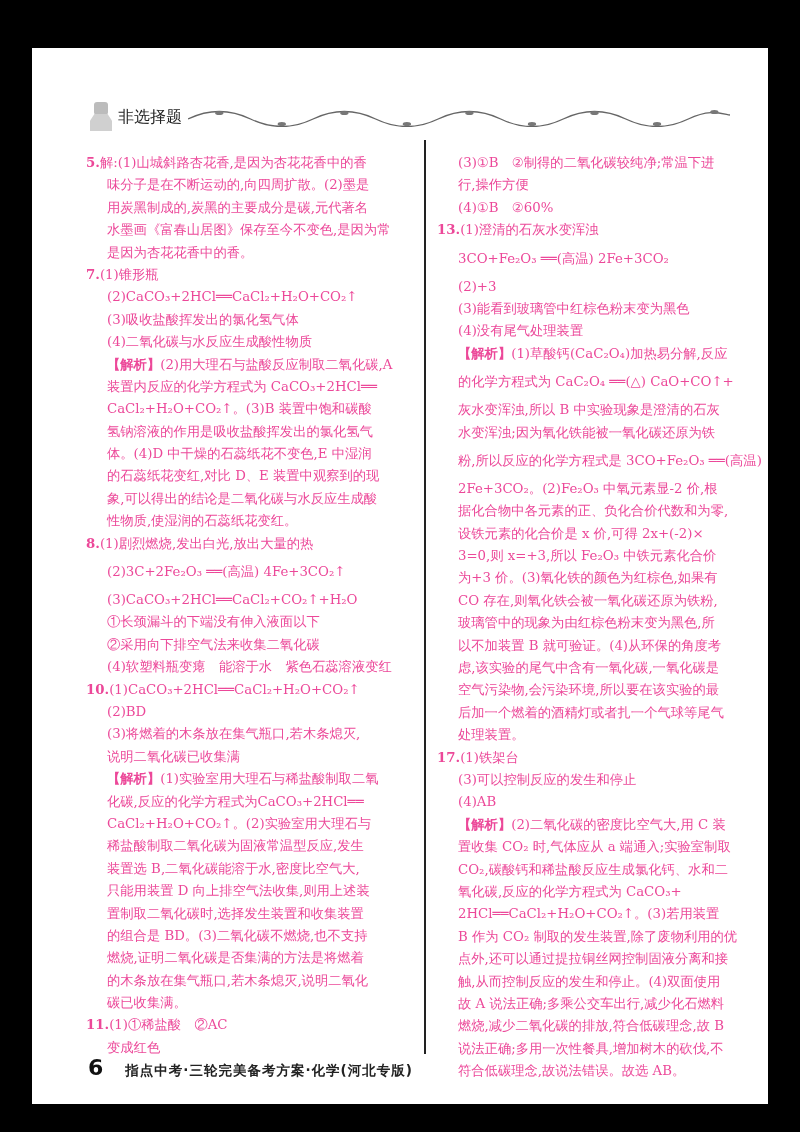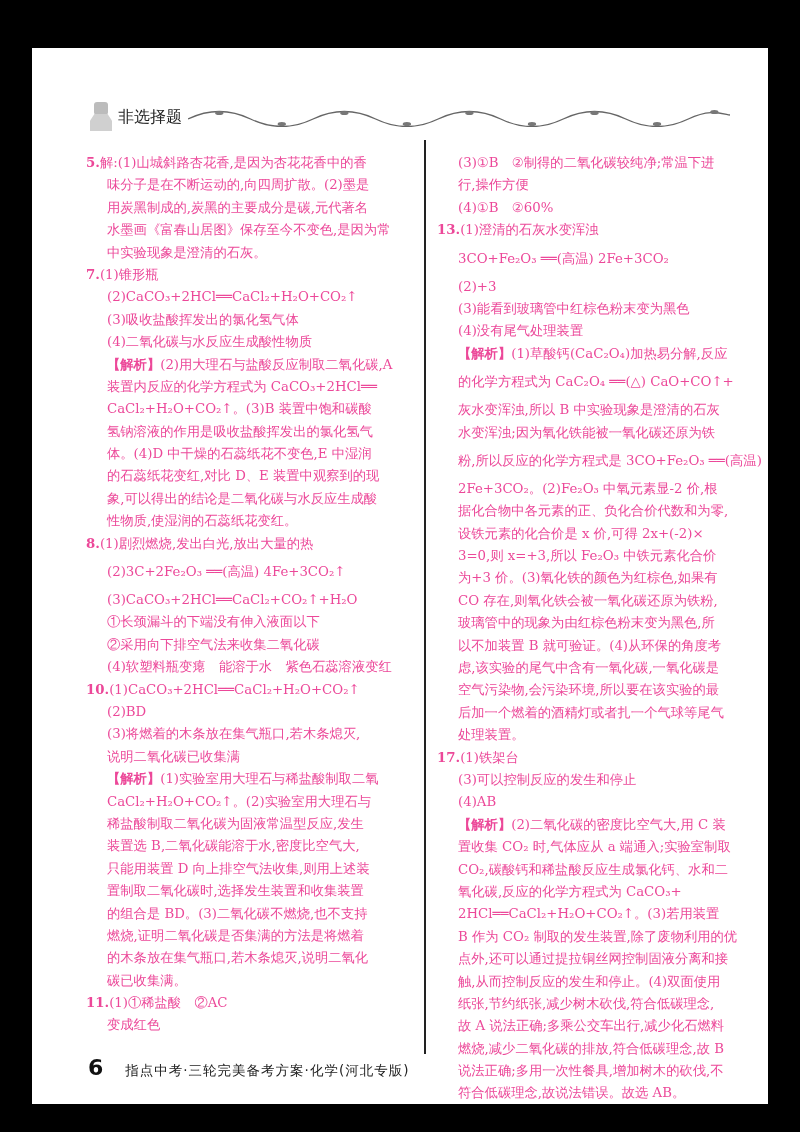--- a/index.html
+++ b/index.html
@@ -44,21 +44,21 @@
   .ind { padding-left: 21px; }
   .num { font-weight: bold; }
   .tag { font-weight: bold; }
   .tall { height: 28px; padding-top: 6px; }
 
   .footer {
     position: absolute; left: 88px; top: 1055px; display: flex; align-items: baseline;
     font-family: "DejaVu Sans", "Liberation Sans", sans-serif;
   }
   .footer .pno { font-size: 22px; font-weight: bold; color: #111; margin-right: 22px; }
-  .footer .btitle { font-size: 13.5px; font-weight: normal; color: #222; letter-spacing: 1px; }
+  .footer .btitle { font-size: 13.5px; font-weight: bold; color: #222; letter-spacing: 1px; }
 </style>
 </head>
 <body>
 
 <div class="page"></div>
 
 <div class="header">
   <div class="icon">
     <div class="head"></div>
       <div class="body"></div>
@@ -80,21 +80,21 @@
   </svg>
 </div>
 
 <div class="col left">
 
   <div>
     <div class="line"><span class="num">5.</span><span>解:(1)山城斜路杏花香,是因为杏花花香中的香</span></div>
     <div class="line ind">味分子是在不断运动的,向四周扩散。(2)墨是</div>
     <div class="line ind">用炭黑制成的,炭黑的主要成分是碳,元代著名</div>
     <div class="line ind">水墨画《富春山居图》保存至今不变色,是因为常</div>
-    <div class="line ind">中实验现象是澄清的石灰。</div>
+    <div class="line ind">是因为杏花花香中的香。</div>
   </div>
 
   <div>
     <div class="line"><span class="num">7.</span><span>(1)锥形瓶</span></div>
     <div class="line ind">(2)CaCO₃+2HCl══CaCl₂+H₂O+CO₂↑</div>
     <div class="line ind">(3)吸收盐酸挥发出的氯化氢气体</div>
     <div class="line ind">(4)二氧化碳与水反应生成酸性物质</div>
     <div class="line ind"><span class="tag">【解析】</span><span>(2)用大理石与盐酸反应制取二氧化碳,A</span></div>
     <div class="line ind">装置内反应的化学方程式为 CaCO₃+2HCl══</div>
     <div class="line ind">CaCl₂+H₂O+CO₂↑。(3)B 装置中饱和碳酸</div>
@@ -113,20 +113,21 @@
     <div class="line ind">②采用向下排空气法来收集二氧化碳</div>
     <div class="line ind">(4)软塑料瓶变瘪　能溶于水　紫色石蕊溶液变红</div>
   </div>
 
   <div>
     <div class="line"><span class="num">10.</span><span>(1)CaCO₃+2HCl══CaCl₂+H₂O+CO₂↑</span></div>
     <div class="line ind">(2)BD</div>
     <div class="line ind">(3)将燃着的木条放在集气瓶口,若木条熄灭,</div>
     <div class="line ind">说明二氧化碳已收集满</div>
     <div class="line ind"><span class="tag">【解析】</span><span>(1)实验室用大理石与稀盐酸制取二氧</span></div>
+    <div class="line ind">化碳,反应的化学方程式为CaCO₃+2HCl══</div>
     <div class="line ind">CaCl₂+H₂O+CO₂↑。(2)实验室用大理石与</div>
     <div class="line ind">稀盐酸制取二氧化碳为固液常温型反应,发生</div>
     <div class="line ind">装置选 B,二氧化碳能溶于水,密度比空气大,</div>
     <div class="line ind">只能用装置 D 向上排空气法收集,则用上述装</div>
     <div class="line ind">置制取二氧化碳时,选择发生装置和收集装置</div>
     <div class="line ind">的组合是 BD。(3)二氧化碳不燃烧,也不支持</div>
     <div class="line ind">燃烧,证明二氧化碳是否集满的方法是将燃着</div>
     <div class="line ind">的木条放在集气瓶口,若木条熄灭,说明二氧化</div>
     <div class="line ind">碳已收集满。</div>
   </div>
@@ -174,21 +175,20 @@
     <div class="line ind">(3)可以控制反应的发生和停止</div>
     <div class="line ind">(4)AB</div>
     <div class="line ind"><span class="tag">【解析】</span><span>(2)二氧化碳的密度比空气大,用 C 装</span></div>
     <div class="line ind">置收集 CO₂ 时,气体应从 a 端通入;实验室制取</div>
     <div class="line ind">CO₂,碳酸钙和稀盐酸反应生成氯化钙、水和二</div>
     <div class="line ind">氧化碳,反应的化学方程式为 CaCO₃+</div>
     <div class="line ind">2HCl══CaCl₂+H₂O+CO₂↑。(3)若用装置</div>
     <div class="line ind">B 作为 CO₂ 制取的发生装置,除了废物利用的优</div>
     <div class="line ind">点外,还可以通过提拉铜丝网控制固液分离和接</div>
     <div class="line ind">触,从而控制反应的发生和停止。(4)双面使用</div>
-    <div class="line ind">纸张,节约纸张,减少树木砍伐,符合低碳理念,</div>
     <div class="line ind">故 A 说法正确;多乘公交车出行,减少化石燃料</div>
     <div class="line ind">燃烧,减少二氧化碳的排放,符合低碳理念,故 B</div>
     <div class="line ind">说法正确;多用一次性餐具,增加树木的砍伐,不</div>
     <div class="line ind">符合低碳理念,故说法错误。故选 AB。</div>
   </div>
 </div>
 
 <div class="footer">
   <span class="pno">6</span>
   <span class="btitle">指点中考·三轮完美备考方案·化学(河北专版)</span>

